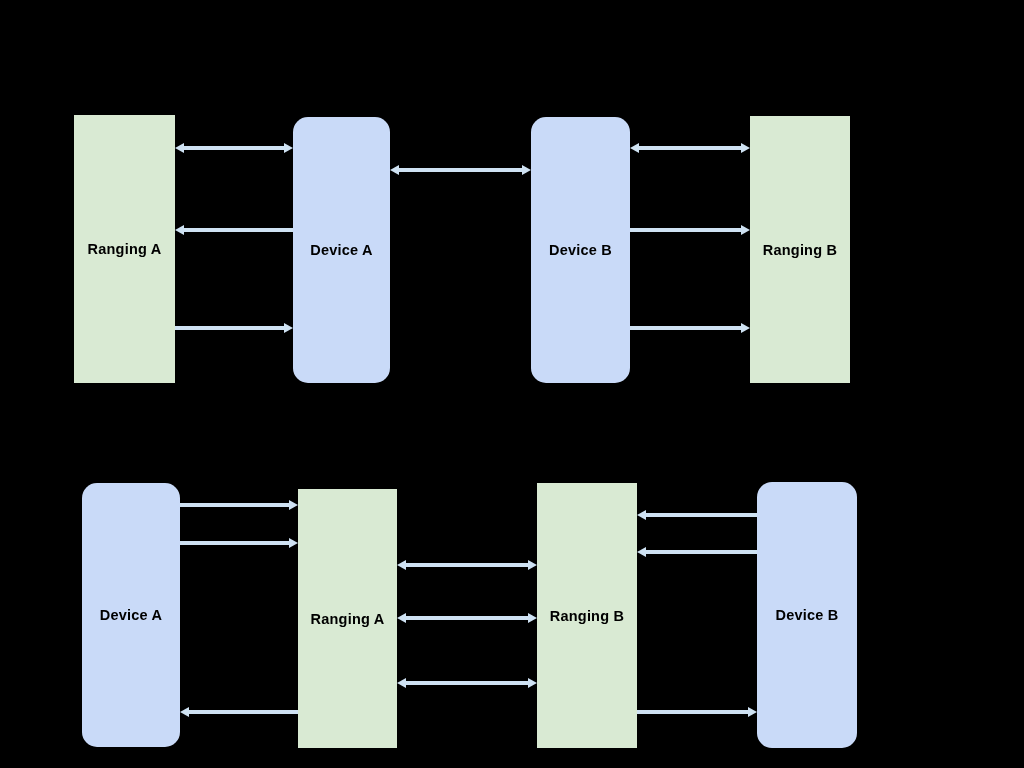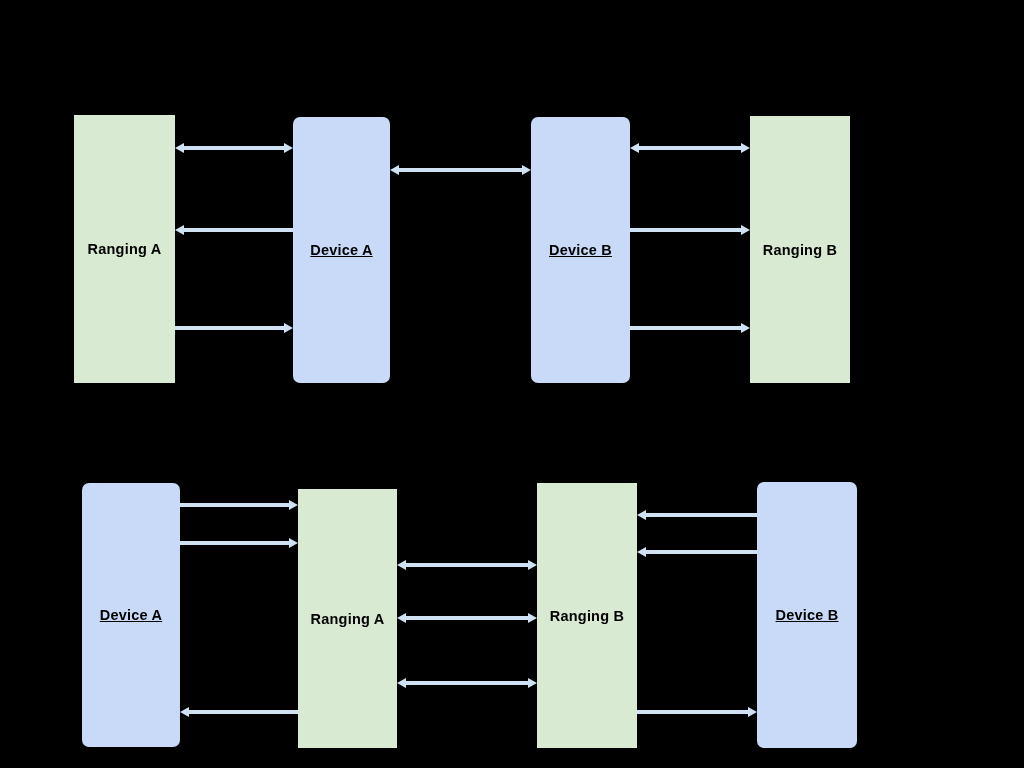--- a/index.html
+++ b/index.html
@@ -16,21 +16,21 @@
     font-family: "Liberation Sans", sans-serif;
   }
   .box {
     position: absolute;
     display: flex;
     align-items: center;
     justify-content: center;
     box-sizing: border-box;
   }
   .box.green { background: var(--green-fill, #d9ead3); }
-  .box.blue  { background: var(--blue-fill, #c9daf8); border-radius: 7px; text-decoration: underline; }
+  .box.blue  { background: var(--blue-fill, #c9daf8); border-radius: 15px; }
   .box-label {
     font-weight: bold;
     font-size: 14.5px;
     color: var(--label-color, #000);
     white-space: nowrap;
     letter-spacing: 0.2px;
   }
   .arrow {
     position: absolute;
     height: 12px;

